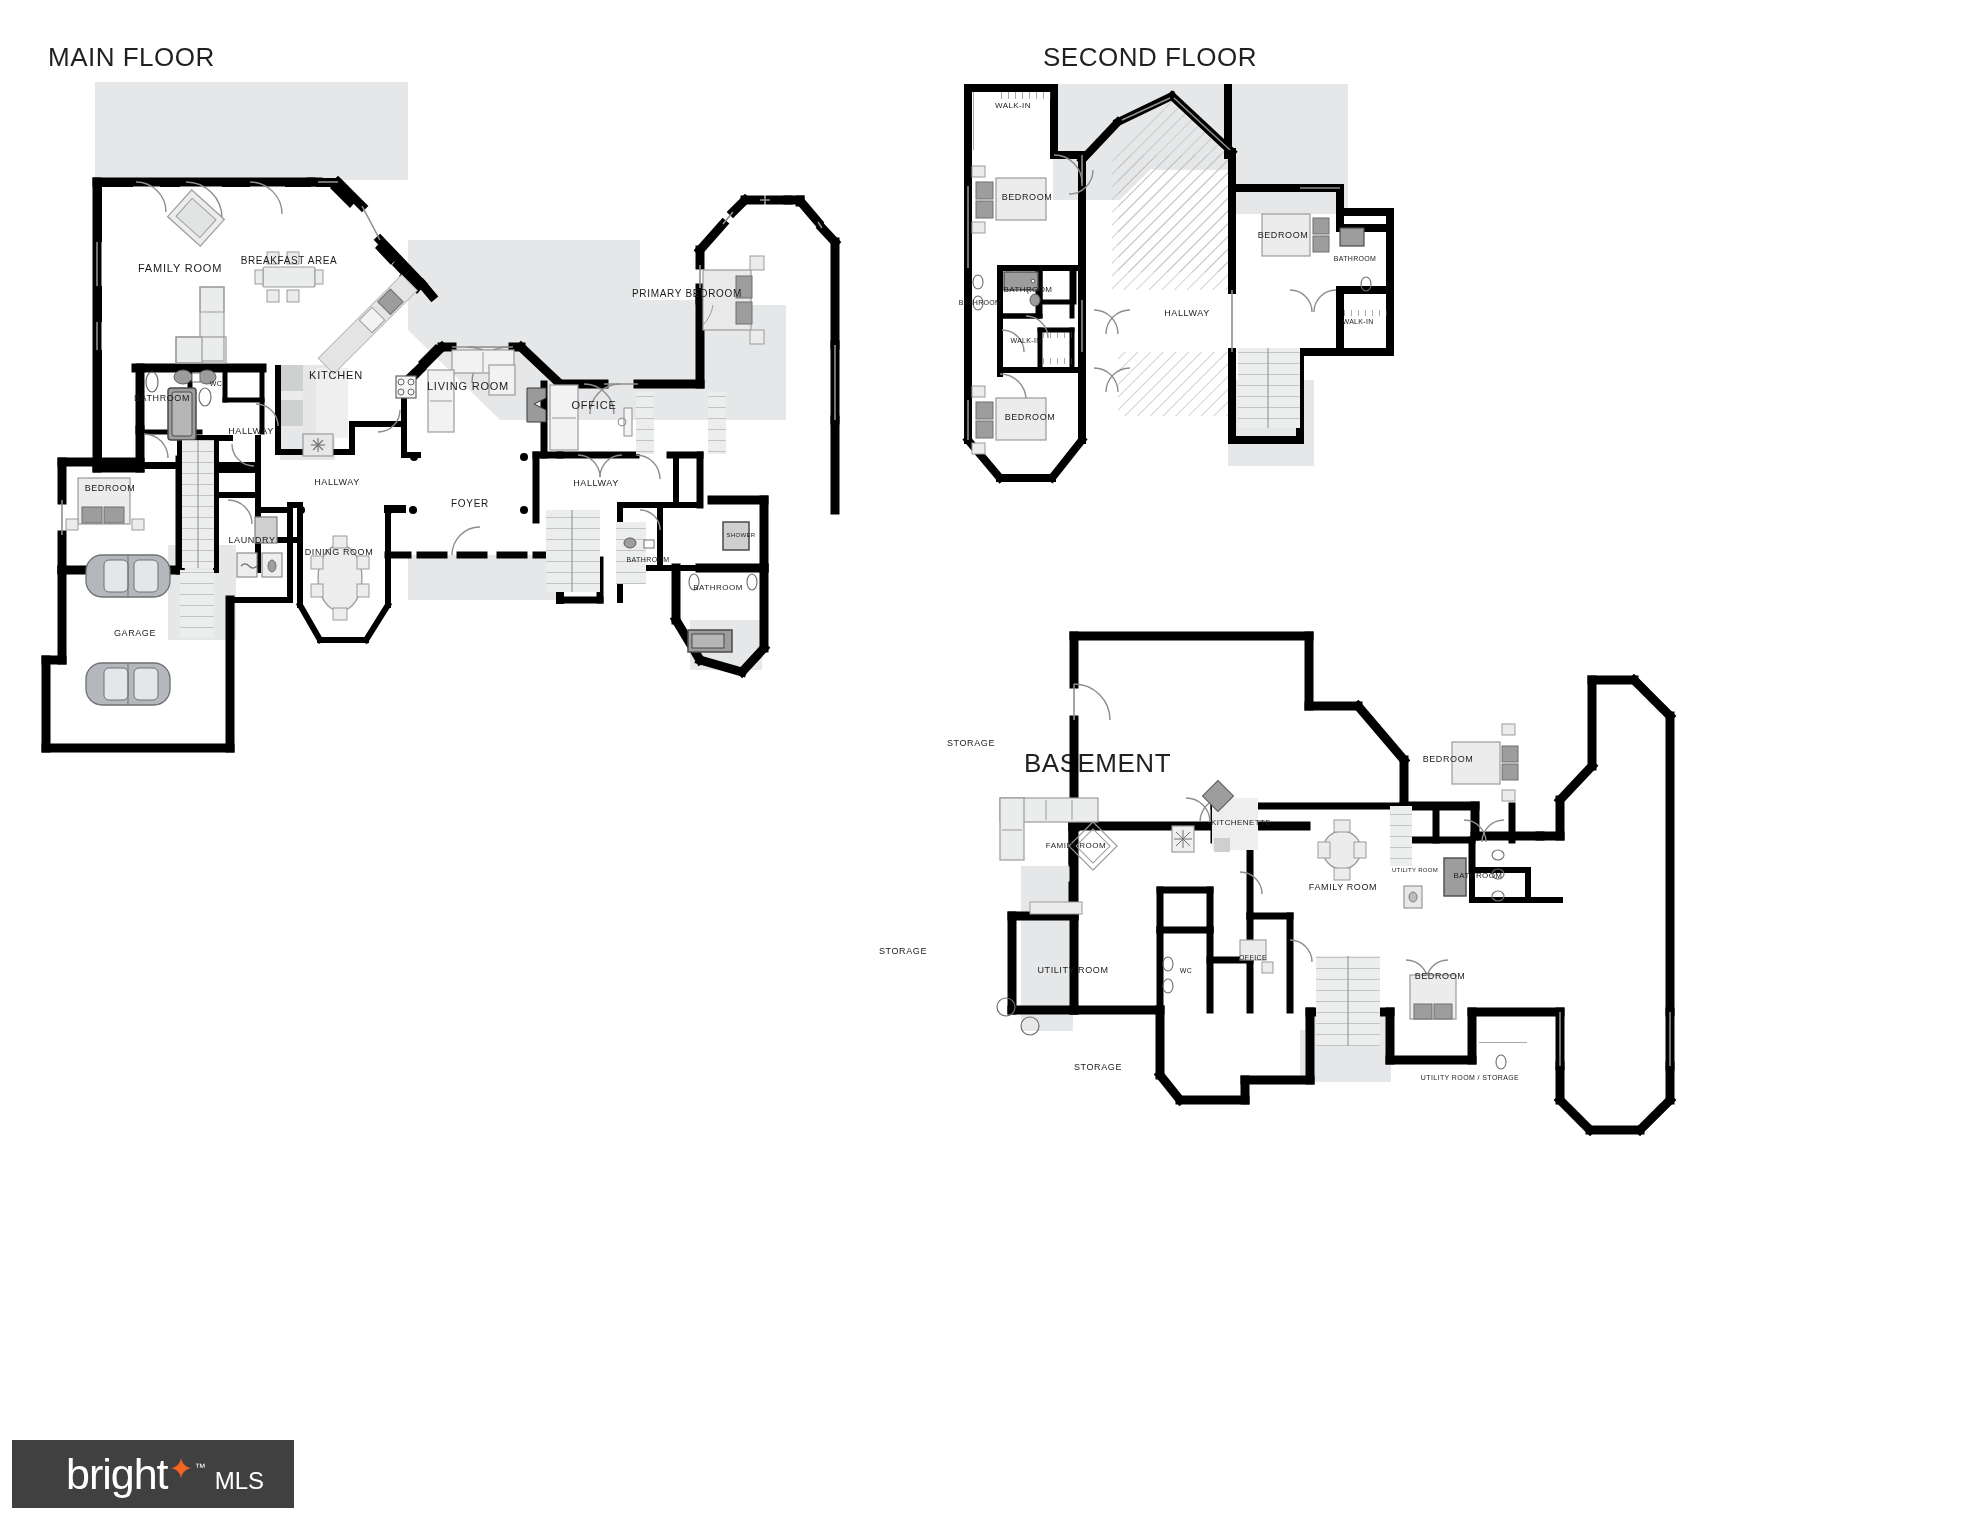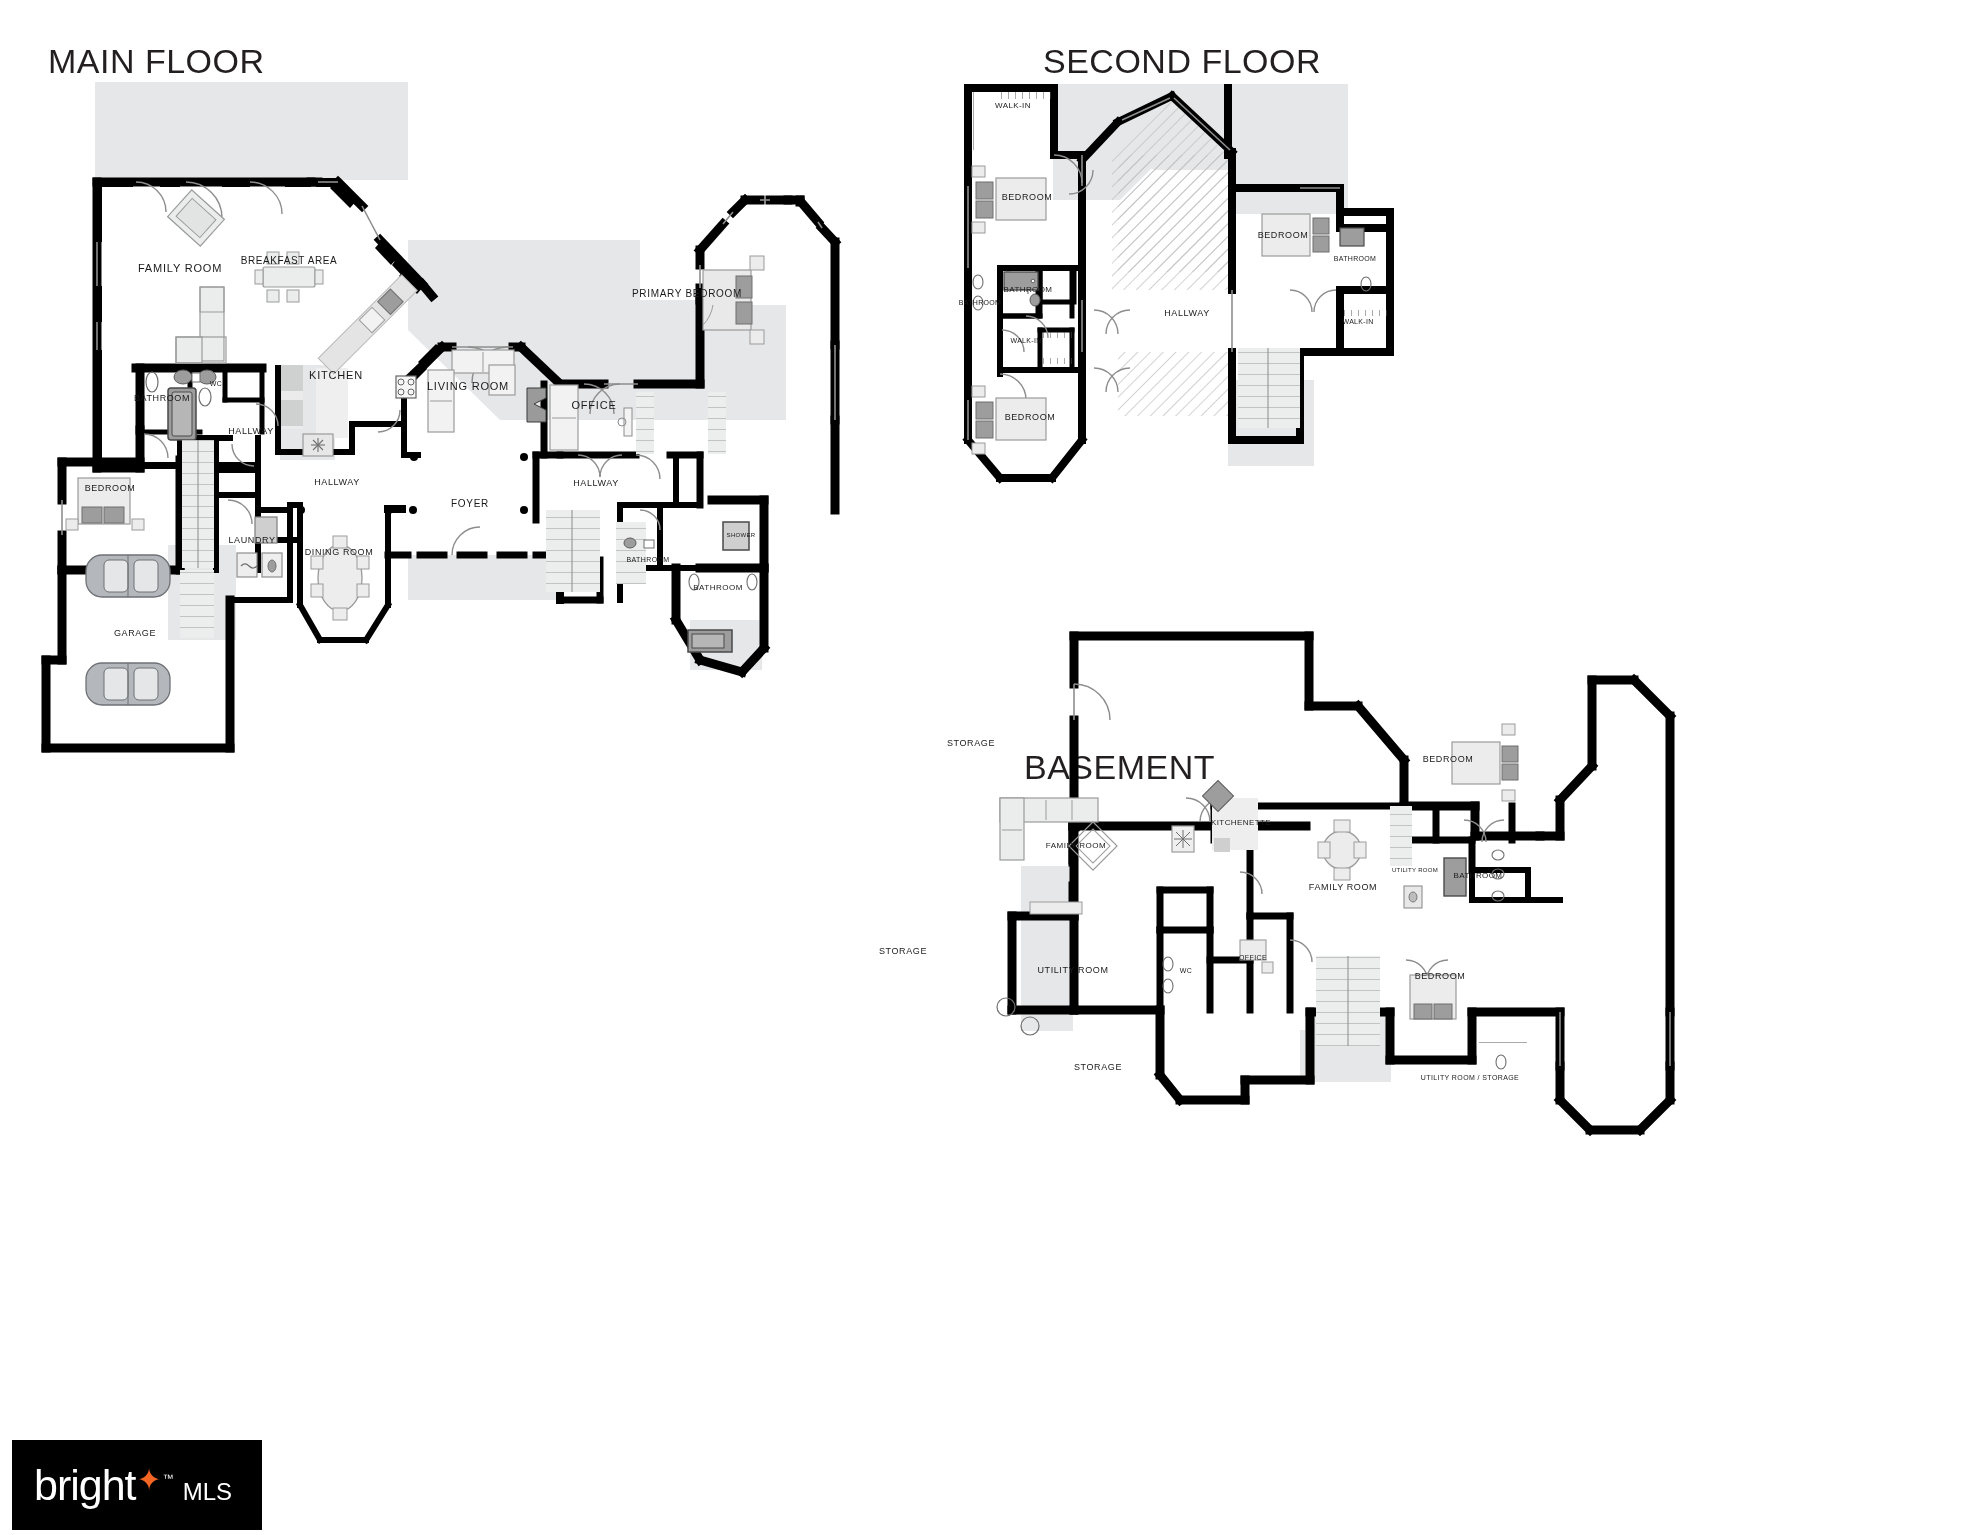--- a/index.html
+++ b/index.html
@@ -1,21 +1,21 @@
 <!DOCTYPE html>
 <html><head>
 <meta charset="utf-8">
 <style>
   html,body{margin:0;padding:0;background:#ffffff;}
   body{width:1987px;height:1535px;position:relative;font-family:"Liberation Sans",sans-serif;overflow:hidden;}
   .stage{position:absolute;left:0;top:0;width:1987px;height:1535px;}
-  .floor-title{position:absolute;font-size:34px;letter-spacing:.5px;color:#231f20;font-family:"Liberation Sans",sans-serif;font-weight:400;white-space:nowrap;}
+  .floor-title{position:absolute;font-size:26px;letter-spacing:.5px;color:#231f20;font-family:"Liberation Sans",sans-serif;font-weight:400;white-space:nowrap;}
   svg.plan{position:absolute;left:0;top:0;width:1987px;height:1535px;overflow:visible;}
   .rm-label{font-family:"Liberation Sans",sans-serif;fill:#1a1a1a;text-anchor:middle;dominant-baseline:middle;}
-  .logo{position:absolute;left:12px;top:1440px;width:250px;height:90px;background:#000000;display:flex;align-items:center;}
+  .logo{position:absolute;left:12px;top:1440px;width:250px;height:68px;background:#404040;display:flex;align-items:center;padding-left:32px;}
   .logo-inner{display:flex;align-items:baseline;padding-left:22px;}
   .logo-bright{color:#ffffff;font-size:43px;letter-spacing:-1px;font-family:"Liberation Sans",sans-serif;font-weight:400;}
   .logo-star{color:#f26522;font-size:30px;margin-left:1px;position:relative;top:-10px;}
   .logo-tm{color:#ffffff;font-size:11px;position:relative;top:-18px;margin-left:1px;}
   .logo-mls{color:#ffffff;font-size:24px;margin-left:9px;letter-spacing:0px;font-family:"Liberation Sans",sans-serif;}
 </style>
 </head>
 <body>
 
 <div class="stage">

